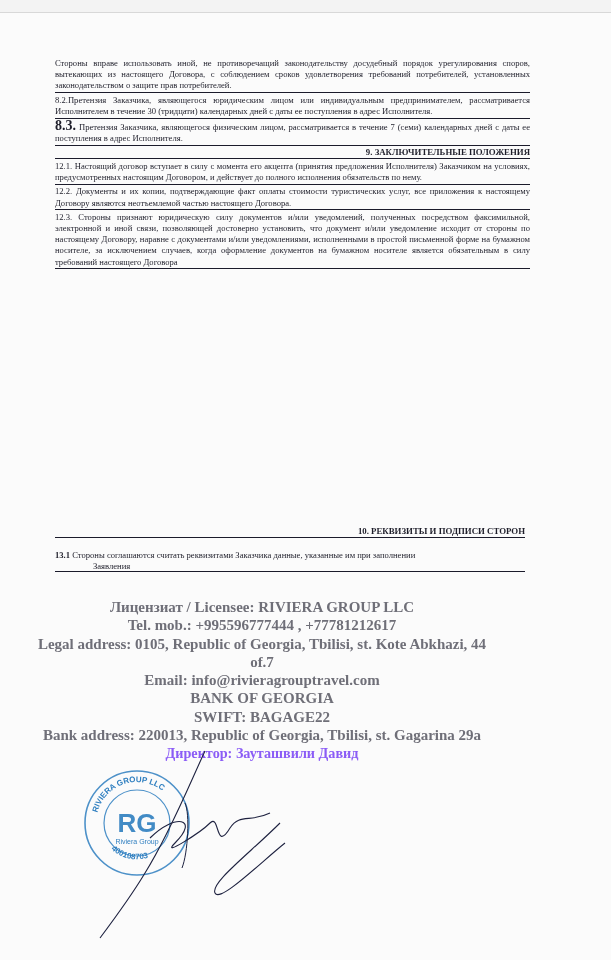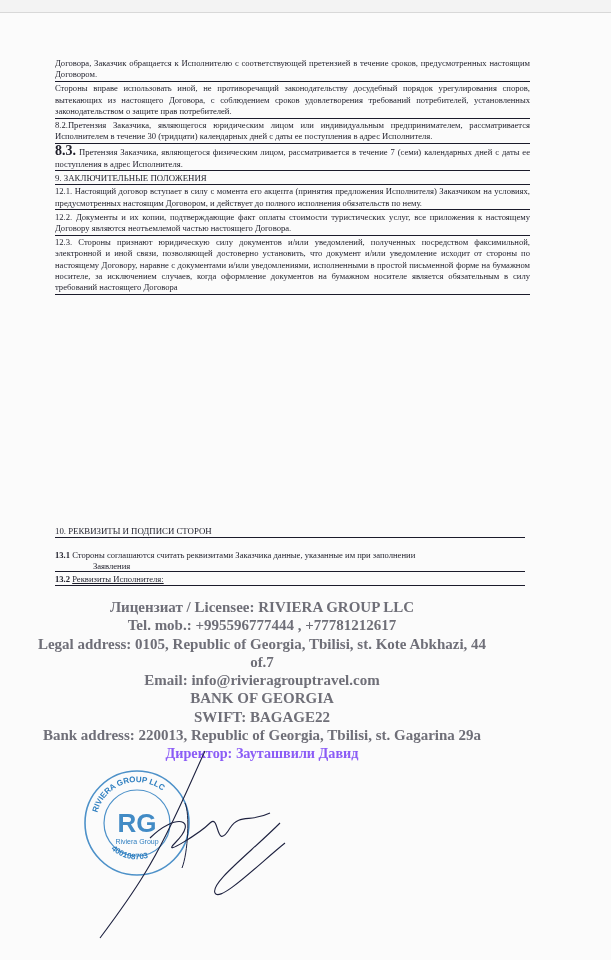--- a/index.html
+++ b/index.html
@@ -24,21 +24,21 @@
     }
     .clause {
       text-align: justify;
       border-bottom: 1.3px solid #1b1b2b;
       padding-bottom: 0.5px;
       margin-bottom: 1.5px;
     }
     .clause .num { font-weight: normal; }
     .clause .num-big { font-size: 14px; font-weight: bold; }
     .section-title {
-      text-align: left; font-weight: normal; font-size: 8.8px;
+      text-align: right; font-weight: bold; font-size: 8.8px;
       border-bottom: 1.3px solid #1b1b2b; margin-bottom: 1.5px;
       line-height: 11px;
     }
     .sec10 {
       position: absolute; left: 55px; top: 513px; width: 470px;
       font-size: 8.6px; line-height: 10.5px;
     }
     .sec10 .section-title { margin-bottom: 12px; }
     .sec10 .row { border-bottom: 1.3px solid #1b1b2b; margin-bottom: 2px; }
     .sec10 .indent { padding-left: 38px; display: block; }
@@ -53,23 +53,20 @@
     .signature { position: absolute; left: 90px; top: 730px; }
   </style>
 </head>
 <body>
 
 <div class="topbar"></div>
 
 <div class="page">
 
   <div class="clauses">
-    <div class="clause">
-      <span>Договора, Заказчик обращается к Исполнителю с соответствующей претензией в течение сроков, предусмотренных настоящим Договором.</span>
-    </div>
     <div class="clause">
       <span>Стороны вправе использовать иной, не противоречащий законодательству досудебный порядок урегулирования споров, вытекающих из настоящего Договора, с соблюдением сроков удовлетворения требований потребителей, установленных законодательством о защите прав потребителей.</span>
     </div>
     <div class="clause">
       <span class="num">8.2.</span><span>Претензия Заказчика, являющегося юридическим лицом или индивидуальным предпринимателем, рассматривается Исполнителем в течение 30 (тридцати) календарных дней с даты ее поступления в адрес Исполнителя.</span>
     </div>
     <div class="clause">
       <span class="num-big">8.3.</span>
       <span>Претензия Заказчика, являющегося физическим лицом, рассматривается в течение 7 (семи) календарных дней с даты ее поступления в адрес Исполнителя.</span>
     </div>
@@ -89,24 +86,20 @@
       <span>Стороны признают юридическую силу документов и/или уведомлений, полученных посредством факсимильной, электронной и иной связи, позволяющей достоверно установить, что документ и/или уведомление исходит от стороны по настоящему Договору, наравне с документами и/или уведомлениями, исполненными в простой письменной форме на бумажном носителе, за исключением случаев, когда оформление документов на бумажном носителе является обязательным в силу требований настоящего Договора</span>
     </div>
   </div>
 
   <div class="sec10">
     <div class="section-title">10. РЕКВИЗИТЫ И ПОДПИСИ СТОРОН</div>
     <div class="row">
       <span class="num" style="font-weight:bold">13.1</span>
       <span>Стороны соглашаются считать реквизитами Заказчика данные, указанные им при заполнении</span>
       <span class="indent">Заявления</span>
-    </div>
-    <div class="row">
-      <span style="font-weight:bold">13.2</span>
-      <span class="u">Реквизиты Исполнителя:</span>
     </div>
   </div>
 
   <div class="req">
     <div>Лицензиат / Licensee:   RIVIERA GROUP LLC</div>
     <div>Tel. mob.: +995596777444 , +77781212617</div>
     <div>Legal address: 0105, Republic of Georgia, Tbilisi, st. Kote Abkhazi, 44</div>
     <div>of.7</div>
     <div>Email: info@rivieragrouptravel.com</div>
     <div>BANK OF GEORGIA</div>

